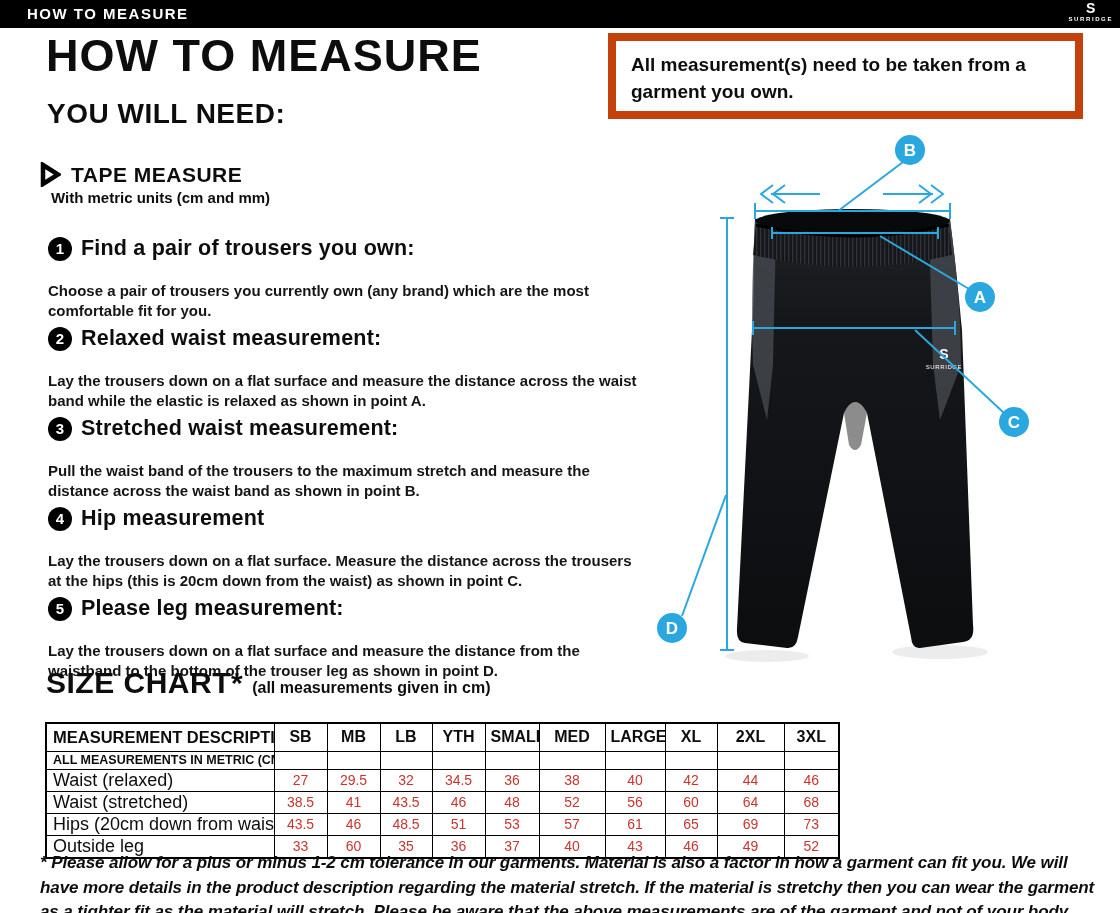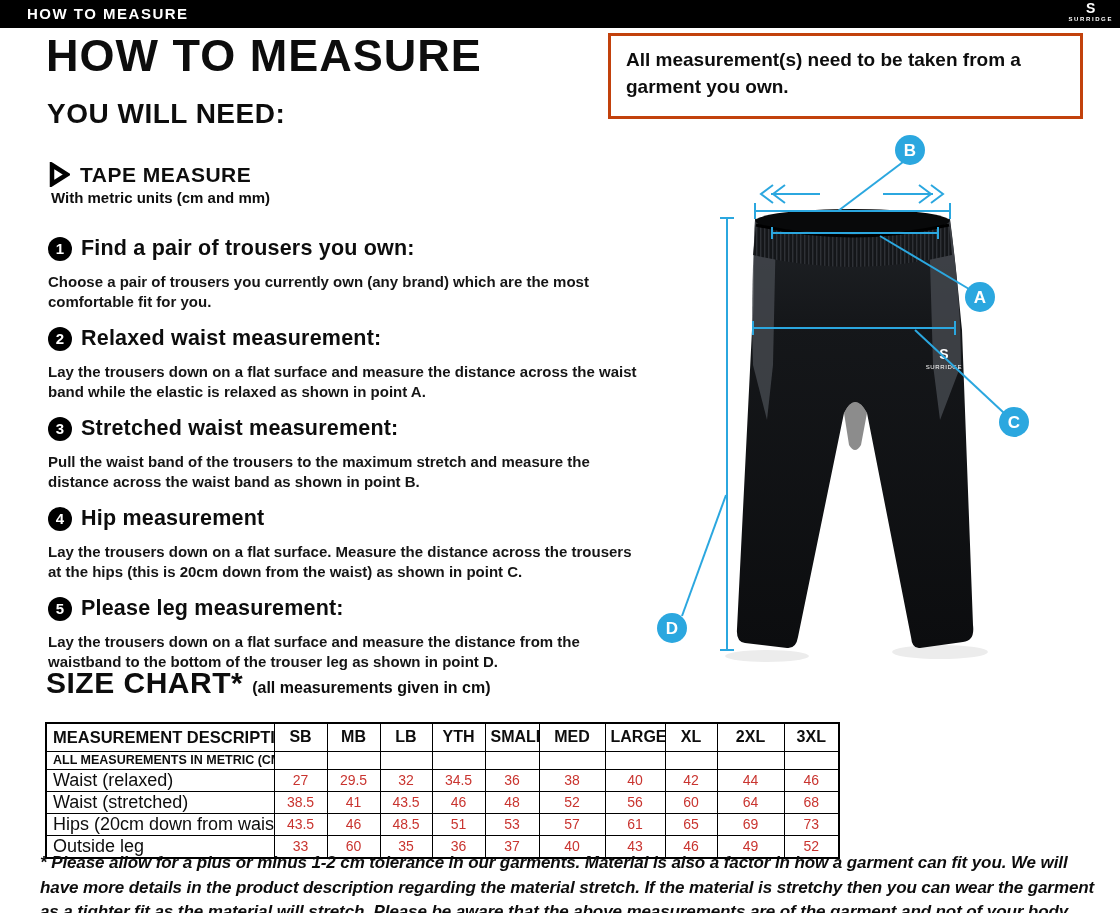--- a/index.html
+++ b/index.html
@@ -11,35 +11,35 @@
   .topbar-title{position:absolute;left:27px;top:5px;color:#fff;font-size:15px;font-weight:bold;letter-spacing:1.5px;}
   .brand{position:absolute;right:7px;top:1px;text-align:center;color:#fff;line-height:1;}
   .brand-s{font-size:14px;font-weight:bold;letter-spacing:0;}
   .brand-name{font-size:6px;font-weight:bold;letter-spacing:1.6px;margin-top:1px;}
 
   
   .main-title{position:absolute;left:46px;top:30px;font-size:45px;font-weight:bold;letter-spacing:1px;white-space:nowrap;}
   .sub-title{position:absolute;left:47px;top:98px;font-size:28px;font-weight:bold;letter-spacing:.5px;white-space:nowrap;}
 
   
-  .note-box{position:absolute;left:608px;top:33px;width:475px;height:86px;border:3px solid #c2410c;box-sizing:border-box;
+  .note-box{position:absolute;left:608px;top:33px;width:475px;height:86px;border:8px solid #c2410c;box-sizing:border-box;
             padding:10px 15px;font-size:19px;font-weight:bold;line-height:27px;}
 
   
-  .tape-row{position:absolute;left:49px;top:162px;display:flex;align-items:center;gap:10px;}
+  .tape-row{position:absolute;left:40px;top:162px;display:flex;align-items:center;gap:10px;}
   .tape-label{font-size:21px;font-weight:bold;letter-spacing:.5px;}
   .tape-sub{position:absolute;left:51px;top:189px;font-size:15px;font-weight:bold;}
 
   
   .step{position:absolute;left:48px;width:592px;}
   .step-head{display:flex;align-items:center;gap:9px;}
   .step-num{flex:0 0 auto;width:24px;height:24px;border-radius:50%;background:#000;color:#fff;
             font-size:15px;font-weight:bold;display:flex;align-items:center;justify-content:center;}
   .step-title{font-size:21.5px;font-weight:bold;letter-spacing:.2px;white-space:nowrap;}
-  .step-body{margin-top:11px;font-size:15px;font-weight:bold;line-height:19.5px;color:#151515;}
+  .step-body{margin-top:20px;font-size:15px;font-weight:bold;line-height:19.5px;color:#151515;}
 
   
   .chart-head{position:absolute;left:46px;top:666px;display:flex;align-items:baseline;gap:9px;}
   .chart-title{font-size:30px;font-weight:bold;letter-spacing:.5px;}
   .chart-sub{font-size:16px;font-weight:bold;}
   table.size-table{position:absolute;left:45px;top:722px;width:793px;border-collapse:collapse;table-layout:fixed;
                    border:2px solid #000;background:#fff;}
   .size-table th,.size-table td{border:1px solid #000;padding:0 5px;overflow:hidden;white-space:nowrap;box-sizing:border-box;}
   .size-table th{height:28px;font-size:16px;font-weight:bold;text-align:center;}
   .size-table th.desc{text-align:left;font-size:16.5px;padding-left:6px;}

